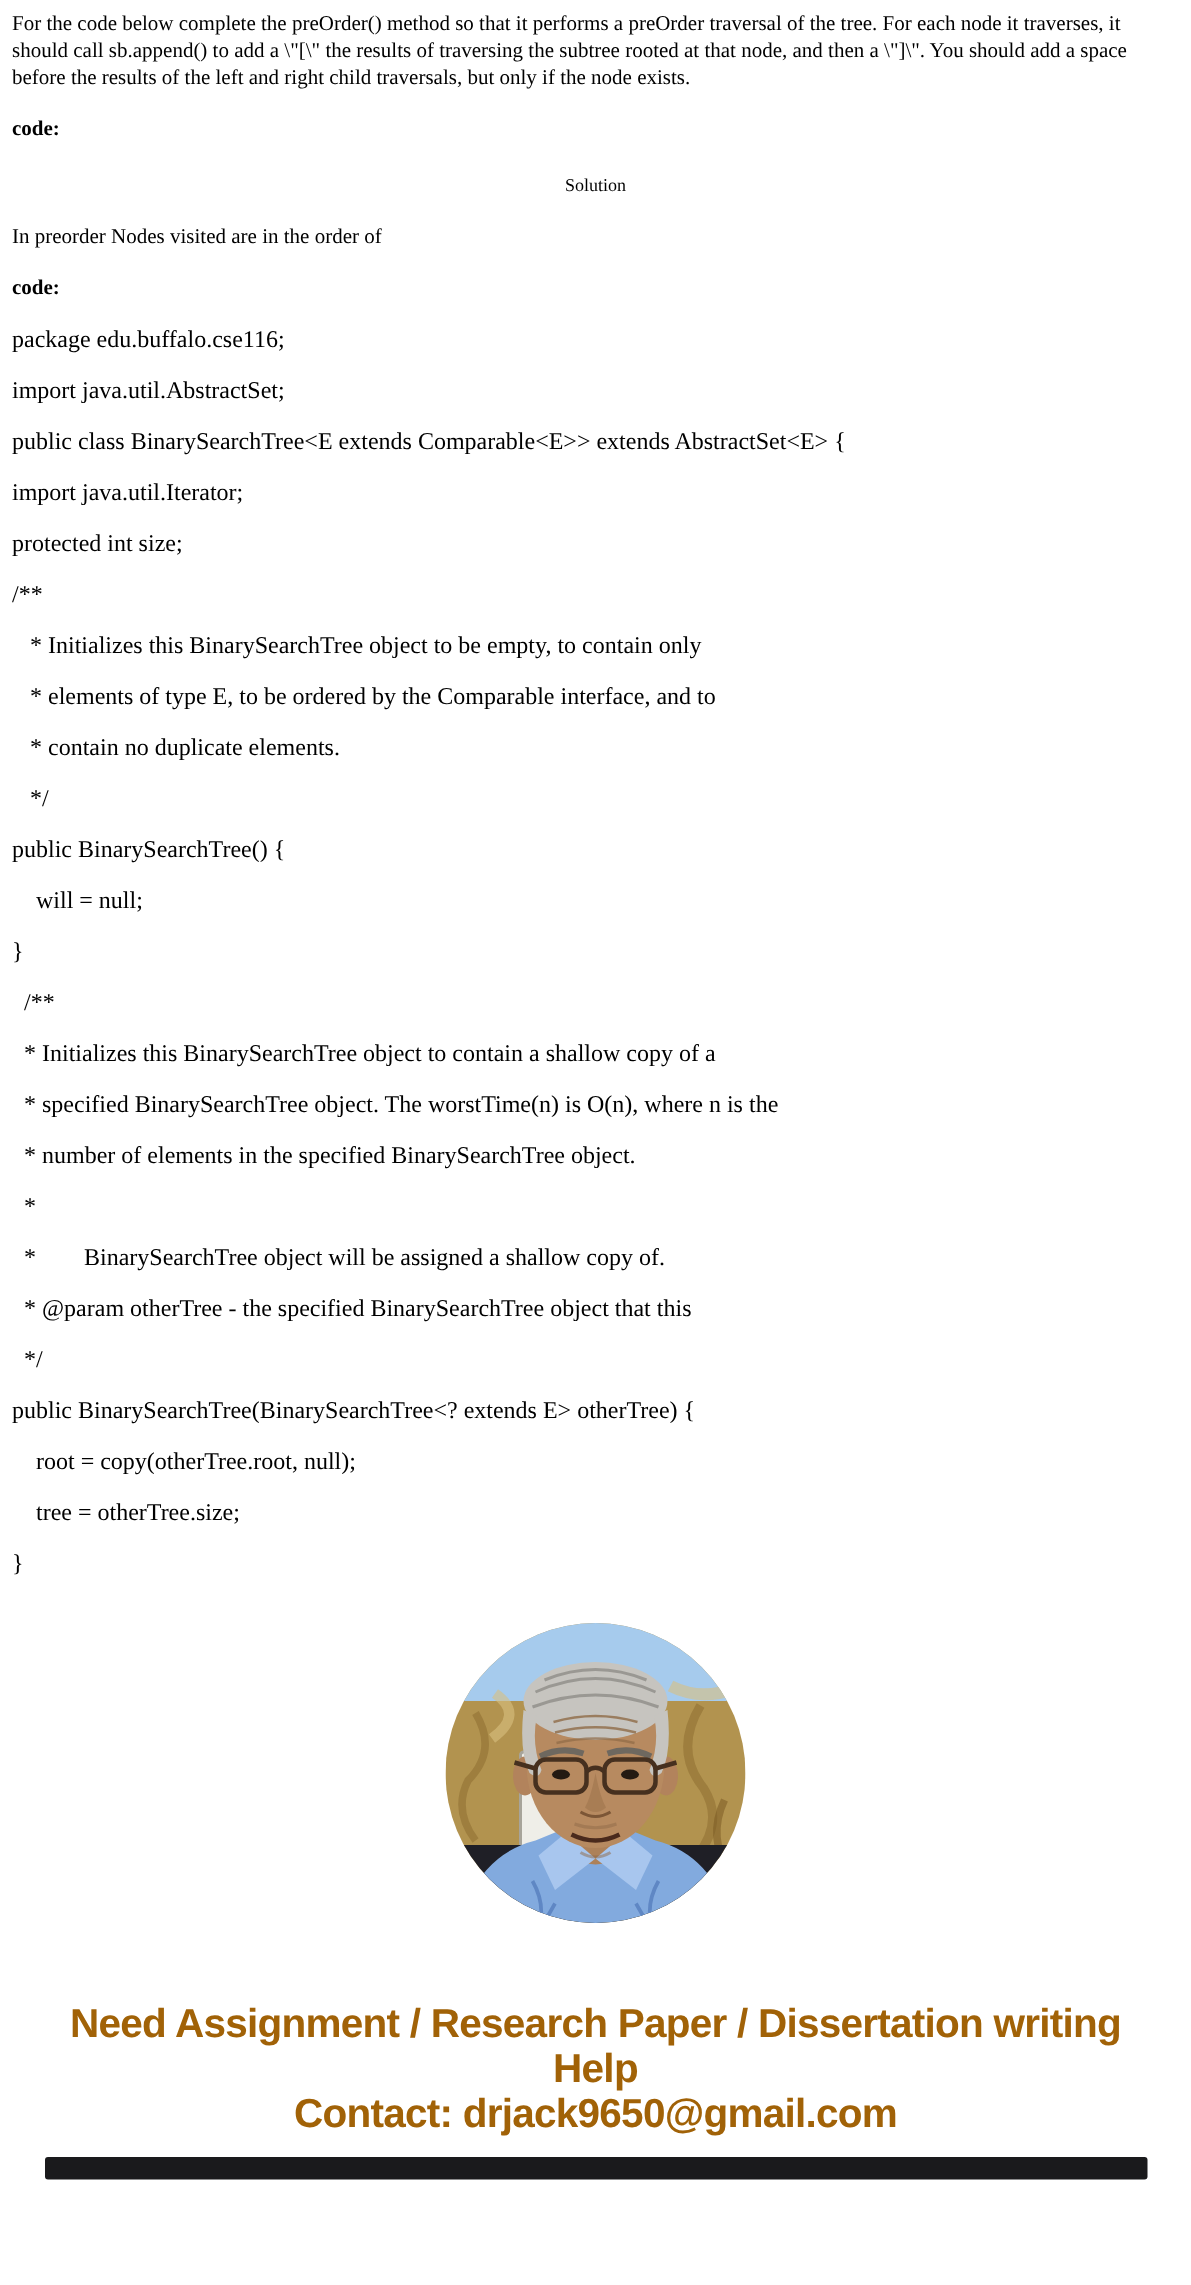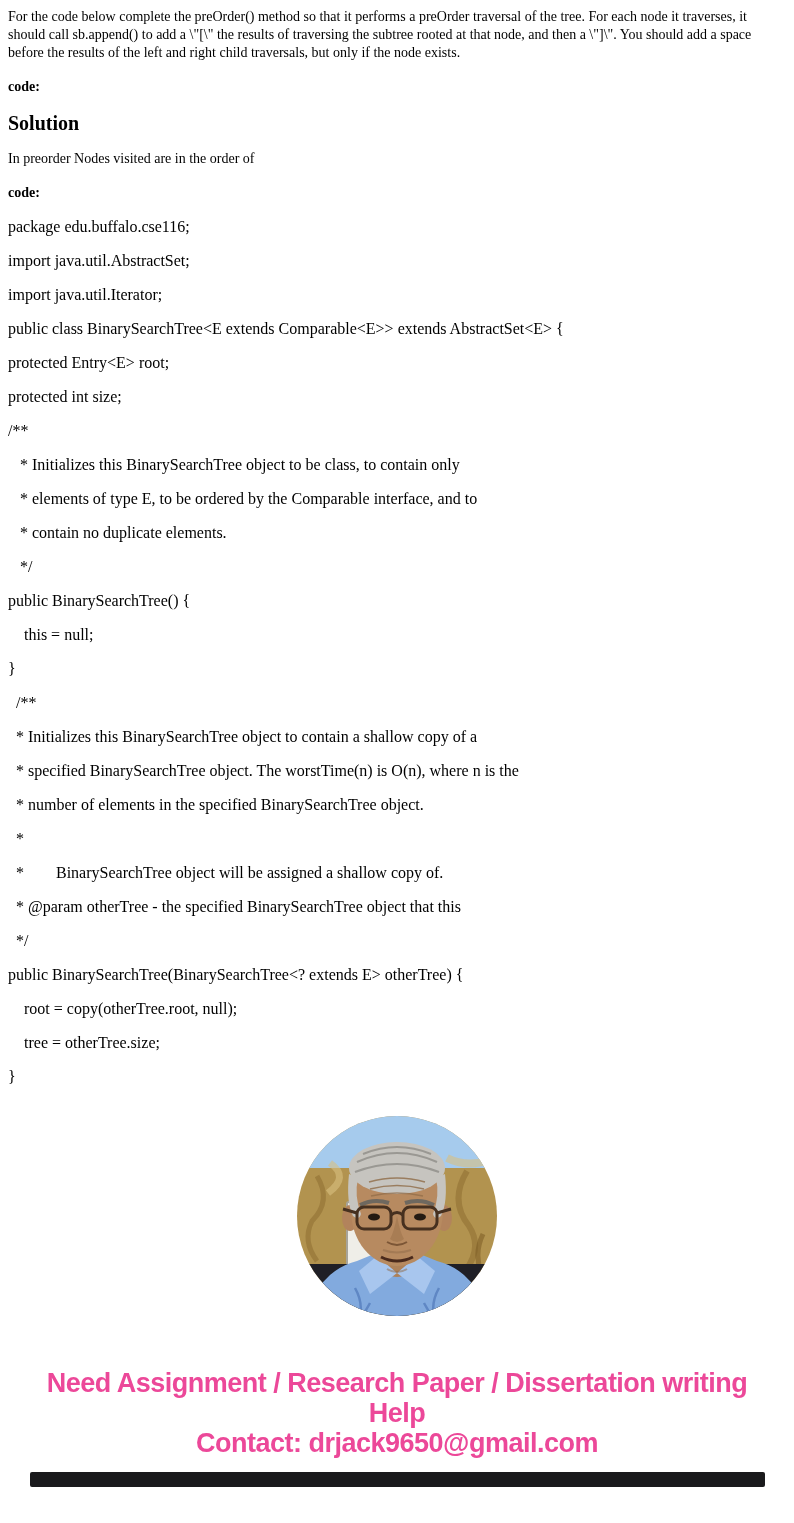--- a/index.html
+++ b/index.html
@@ -12,24 +12,25 @@
     color: #000000;
   }
   .body-text {
     font-size: 14px;
     line-height: 18px;
     margin: 0 0 16px 0;
   }
   .bold { font-weight: bold; }
   .solution {
     font-family: "Liberation Serif", serif;
-    font-size: 20px;
+    font-size: 12px;
     line-height: 22px;
-    font-weight: bold;
+    font-weight: normal;
     margin: 2px 0 16px 0;
+    text-align: center;
   }
   .code-line {
     font-size: 16px;
     line-height: 18px;
     margin: 0 0 16px 0;
     white-space: pre-wrap;
   }
   .avatar-wrap {
     margin-top: 30px;
     text-align: center;
@@ -41,21 +42,21 @@
     text-align: center;
   }
   .footer p {
     margin: 0 auto;
     max-width: 762px;
     font-family: "Liberation Sans", sans-serif;
     font-weight: bold;
     font-size: 27px;
     line-height: 30px;
     letter-spacing: -0.5px;
-    color: #ec4899;
+    color: #a16207;
   }
   .bottom-bar {
     margin: 14px auto 0 auto;
     width: 735px;
     height: 15px;
     background: #1a1a1c;
     border-radius: 2px;
   }
 </style>
 </head>
@@ -64,31 +65,30 @@
 <div>
 
   <p class="body-text">For the code below complete the preOrder() method so that it performs a preOrder traversal of the tree. For each node it traverses, it should call sb.append() to add a \"[\" the results of traversing the subtree rooted at that node, and then a \"]\". You should add a space before the results of the left and right child traversals, but only if the node exists.</p>
   <p class="body-text bold">code:</p>
   <h2 class="solution">Solution</h2>
   <p class="body-text">In preorder Nodes visited are in the order of</p>
   <p class="body-text bold">code:</p>
 
   <p class="code-line">package edu.buffalo.cse116;</p>
   <p class="code-line">import java.util.AbstractSet;</p>
+  <p class="code-line">public class BinarySearchTree&lt;E extends Comparable&lt;E&gt;&gt; extends AbstractSet&lt;E&gt; {</p>
   <p class="code-line">import java.util.Iterator;</p>
-  <p class="code-line">public class BinarySearchTree&lt;E extends Comparable&lt;E&gt;&gt; extends AbstractSet&lt;E&gt; {</p>
-  <p class="code-line">protected Entry&lt;E&gt; root;</p>
   <p class="code-line">protected int size;</p>
   <p class="code-line">/**</p>
-  <p class="code-line">   * Initializes this BinarySearchTree object to be class, to contain only</p>
+  <p class="code-line">   * Initializes this BinarySearchTree object to be empty, to contain only</p>
   <p class="code-line">   * elements of type E, to be ordered by the Comparable interface, and to</p>
   <p class="code-line">   * contain no duplicate elements.</p>
   <p class="code-line">   */</p>
   <p class="code-line">public BinarySearchTree() {</p>
-  <p class="code-line">    this = null;</p>
+  <p class="code-line">    will = null;</p>
   <p class="code-line">}</p>
   <p class="code-line">  /**</p>
   <p class="code-line">  * Initializes this BinarySearchTree object to contain a shallow copy of a</p>
   <p class="code-line">  * specified BinarySearchTree object. The worstTime(n) is O(n), where n is the</p>
   <p class="code-line">  * number of elements in the specified BinarySearchTree object.</p>
   <p class="code-line">  *</p>
   <p class="code-line">  *        BinarySearchTree object will be assigned a shallow copy of.</p>
   <p class="code-line">  * @param otherTree - the specified BinarySearchTree object that this</p>
   <p class="code-line">  */</p>
   <p class="code-line">public BinarySearchTree(BinarySearchTree&lt;? extends E&gt; otherTree) {</p>

